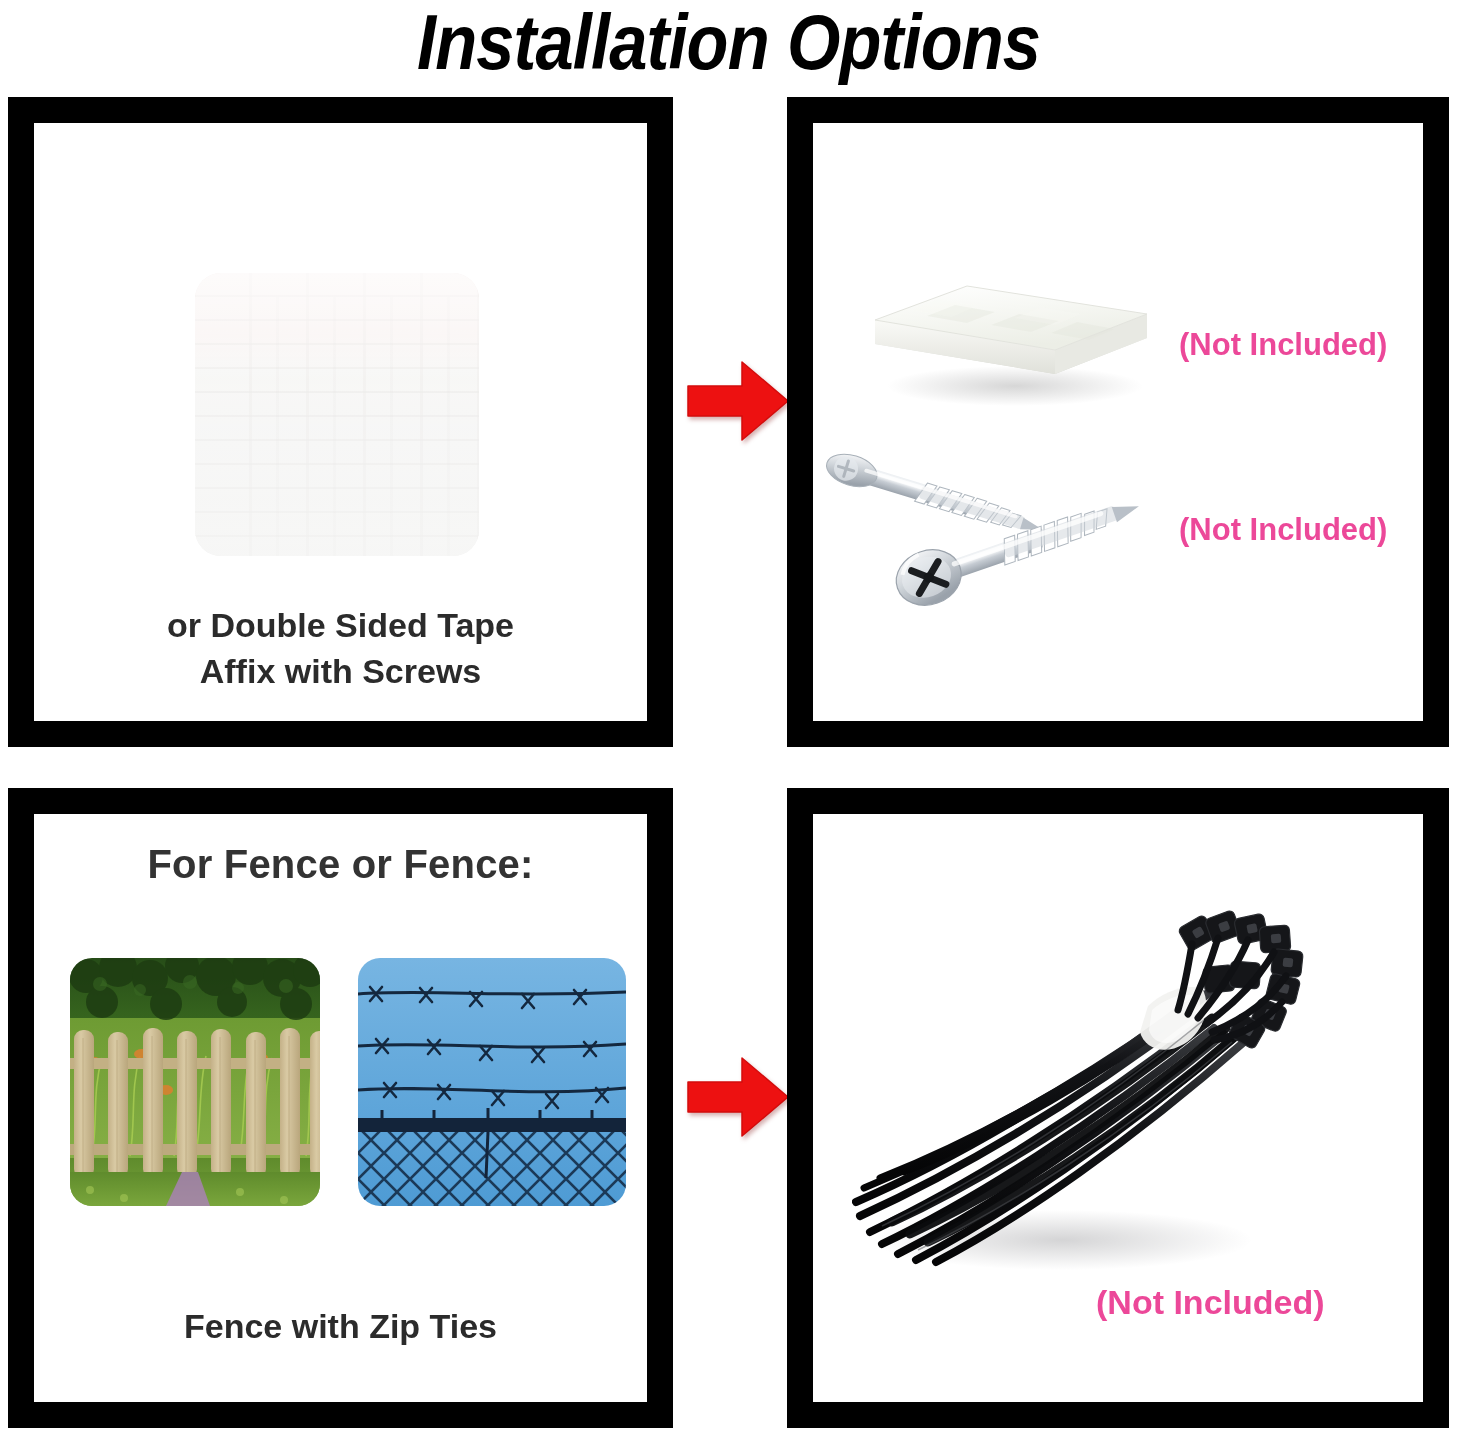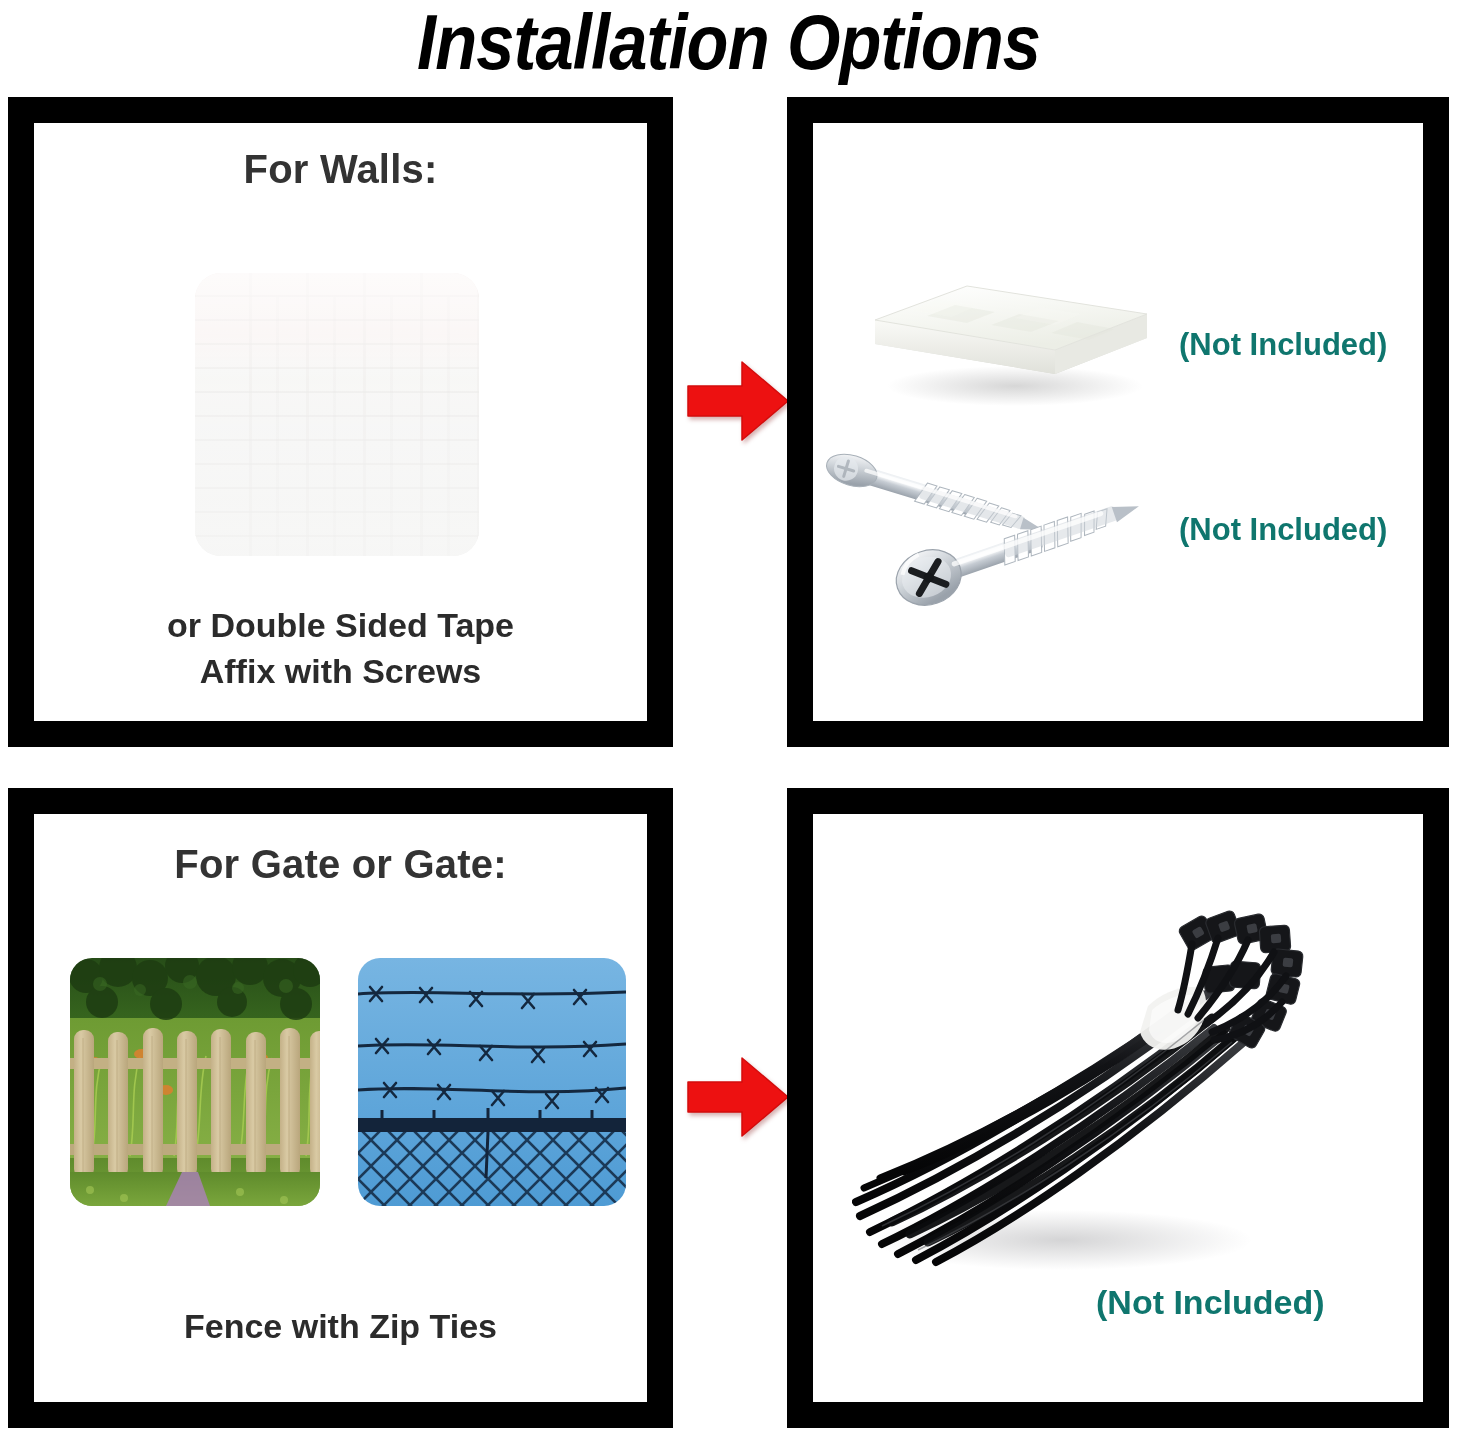--- a/index.html
+++ b/index.html
@@ -75,21 +75,21 @@
     text-align: center;
     font-weight: 700;
     font-size: 34px;
     color: #2b2b2b;
     line-height: 1.34;
   }
   .note {
     position: absolute;
     font-weight: 700;
     font-size: 31px;
-    color: #0f766e;
+    color: #ec4899;
     white-space: nowrap;
   }
 
   
   .arrow {
     position: absolute;
     filter: drop-shadow(2px 3px 2px rgba(120,0,0,0.30));
   }
 
   
@@ -167,21 +167,20 @@
 </head>
 <body>
 
 <div id="page">
 
   <div id="title">Installation Options</div>
 
   <div class="panel" id="panel-walls">
     <div class="panel-inner">
 
-      <div class="panel-heading" style="top:24px;">For Walls:</div>
 
       <div id="brick-wall">
         <div class="brick-rows"></div>
         <div class="brick-offset"></div>
         <div class="brick-haze"></div>
       </div>
 
       <div class="caption" style="top:480px;">
         <div class="nowrap">or Double Sided Tape</div>
         <div class="nowrap">Affix with Screws</div>
@@ -317,21 +316,21 @@
     </g>
   </svg>
 
   <div class="note" style="left:1179px; top:327px;">(Not Included)</div>
 
   <div class="note" style="left:1179px; top:512px;">(Not Included)</div>
 
   <div class="panel" id="panel-fence">
     <div class="panel-inner">
 
-      <div class="panel-heading" style="top:28px;">For Gate or Gate:</div>
+      <div class="panel-heading" style="top:28px;">For Fence or Fence:</div>
 
       <div class="caption" style="top:490px;">Fence with Zip Ties</div>
 
     </div>
   </div>
 
   <svg class="photo" id="photo-fence" viewBox="0 0 250 248" preserveAspectRatio="none">
     <defs>
       <linearGradient id="hedge" x1="0" y1="0" x2="0" y2="1">
         <stop offset="0%" stop-color="#274d18"></stop>

